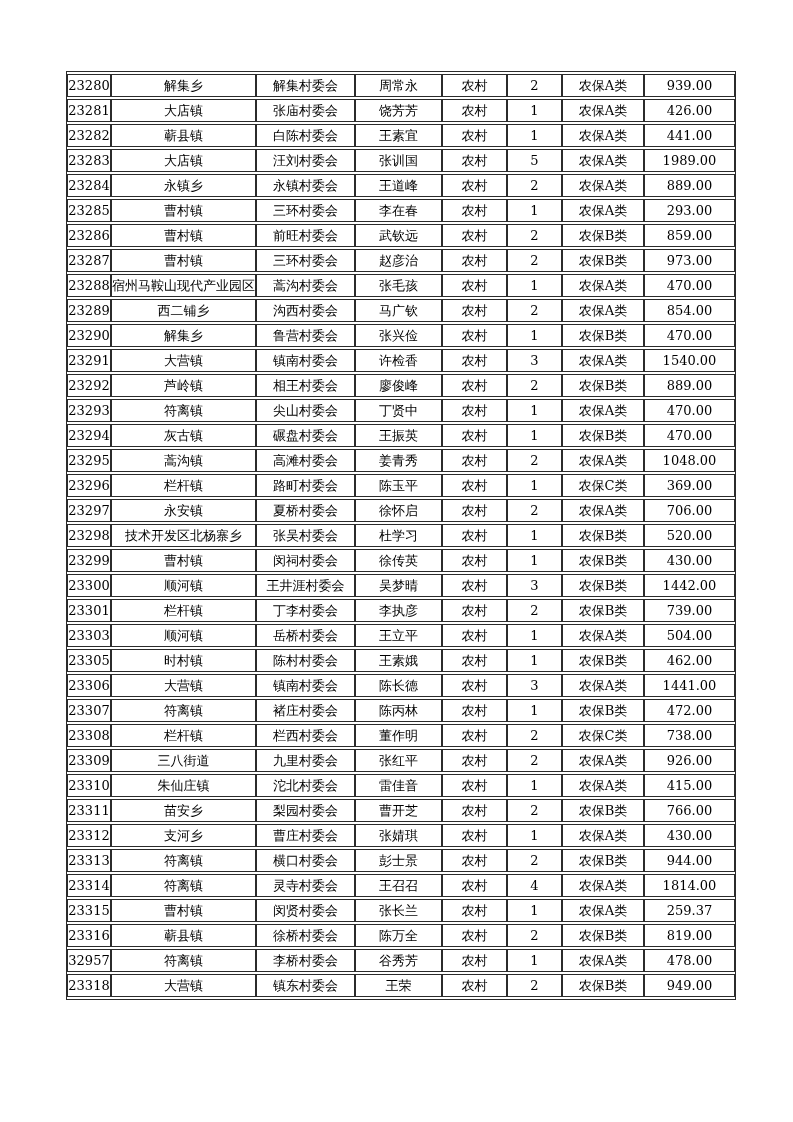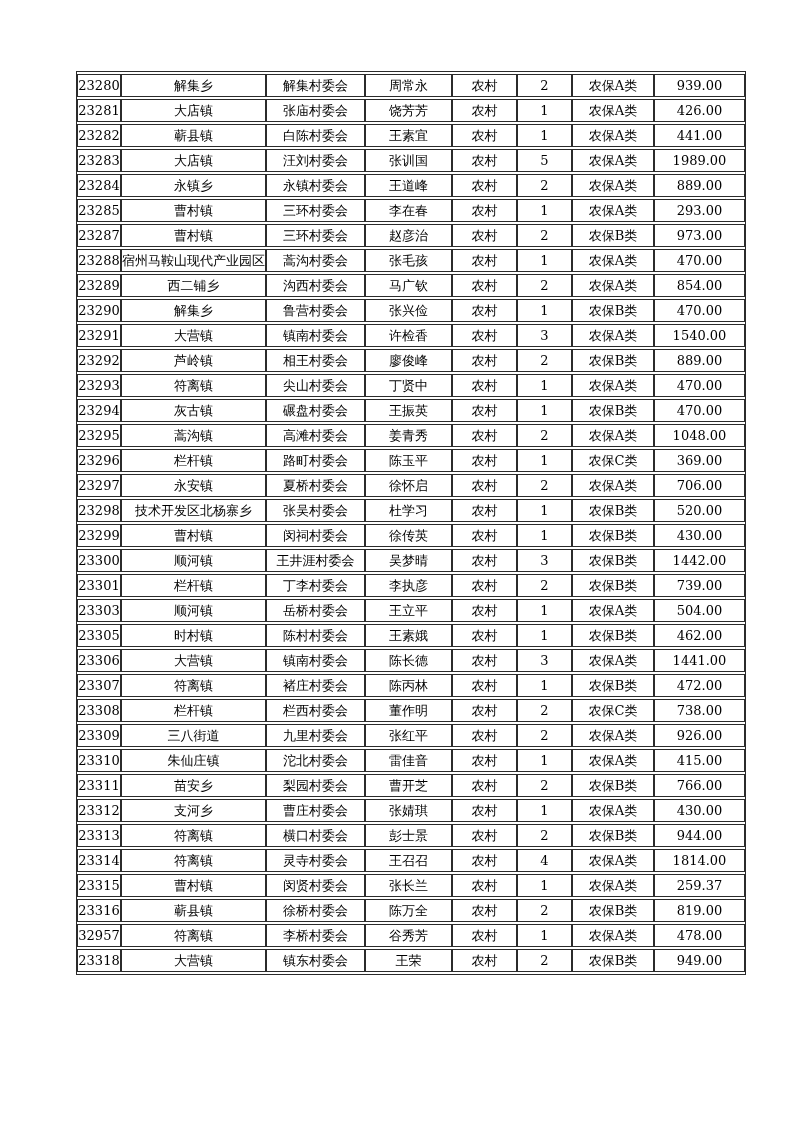--- a/index.html
+++ b/index.html
@@ -10,21 +10,21 @@
   body {
     width: 793px;
     height: 1122px;
     position: relative;
     font-family: "DejaVu Serif", "Liberation Serif", serif;
     color: #000000;
   }
   .sheet {
     position: absolute;
     top: 71px;
-    left: 76px;
+    left: 66px;
   }
   table.grid {
     border-collapse: separate;
     border-spacing: 0 2px;
     table-layout: fixed;
     border: 1px solid #2b2b2b;
   }
   table.grid td {
     box-sizing: border-box;
     border: 1px solid #2b2b2b;
@@ -118,20 +118,30 @@
           <td>23285</td>
           <td>曹村镇</td>
           <td>三环村委会</td>
           <td>李在春</td>
           <td>农村</td>
           <td>1</td>
           <td>农保A类</td>
           <td>293.00</td>
         </tr>
         <tr>
+          <td>23286</td>
+          <td>曹村镇</td>
+          <td>前旺村委会</td>
+          <td>武钦远</td>
+          <td>农村</td>
+          <td>2</td>
+          <td>农保B类</td>
+          <td>859.00</td>
+        </tr>
+        <tr>
           <td>23287</td>
           <td>曹村镇</td>
           <td>三环村委会</td>
           <td>赵彦治</td>
           <td>农村</td>
           <td>2</td>
           <td>农保B类</td>
           <td>973.00</td>
         </tr>
         <tr>

